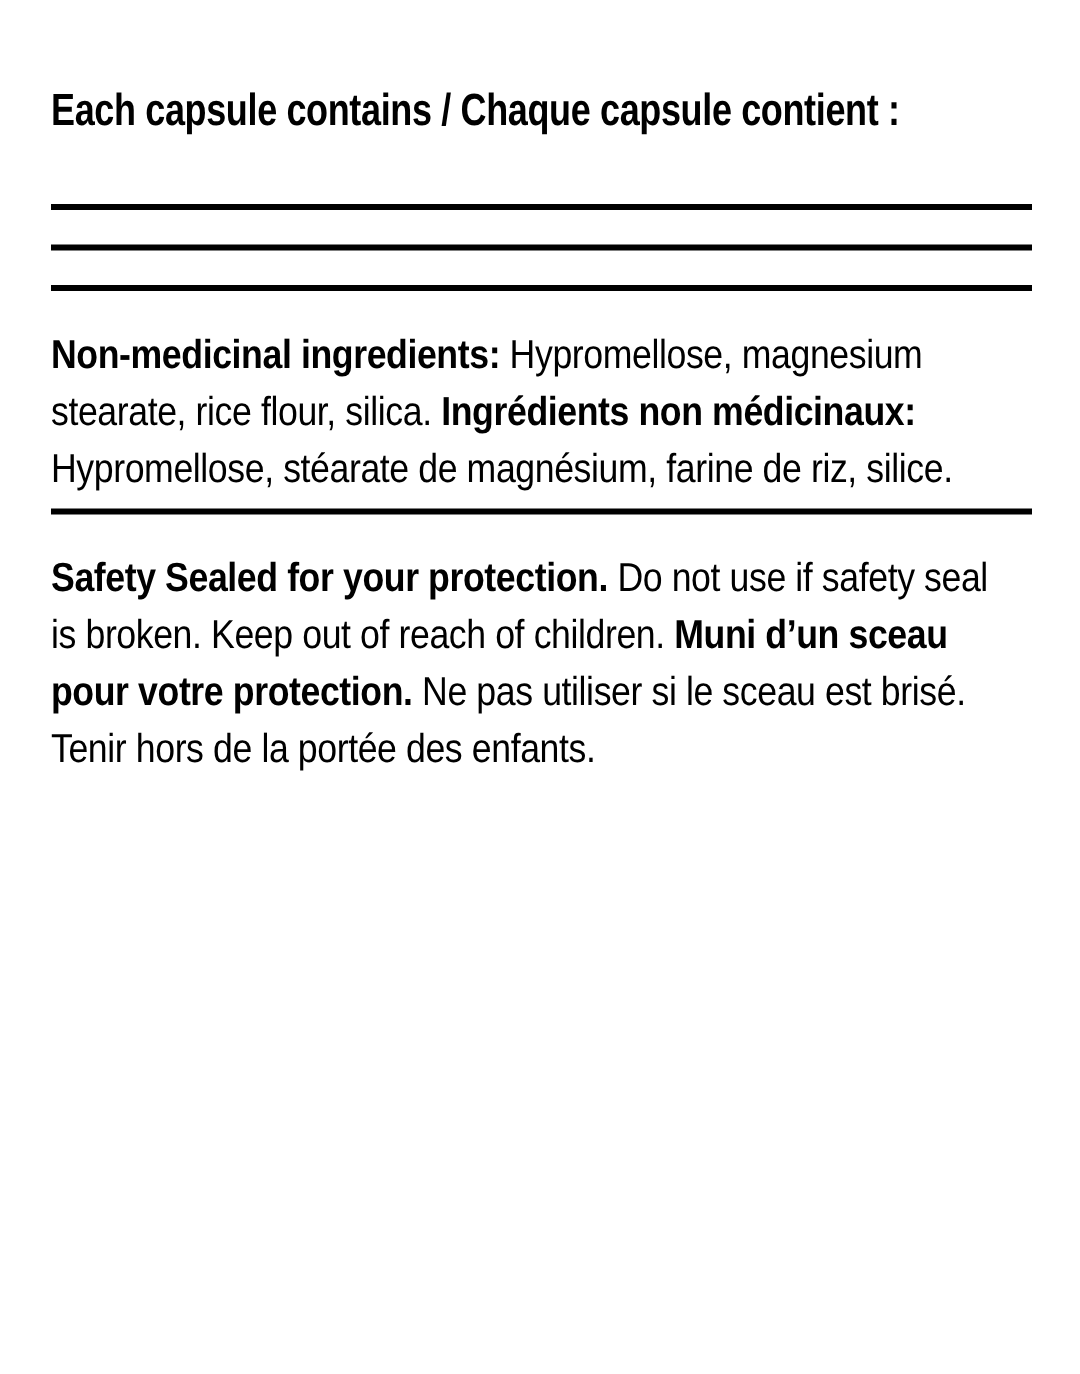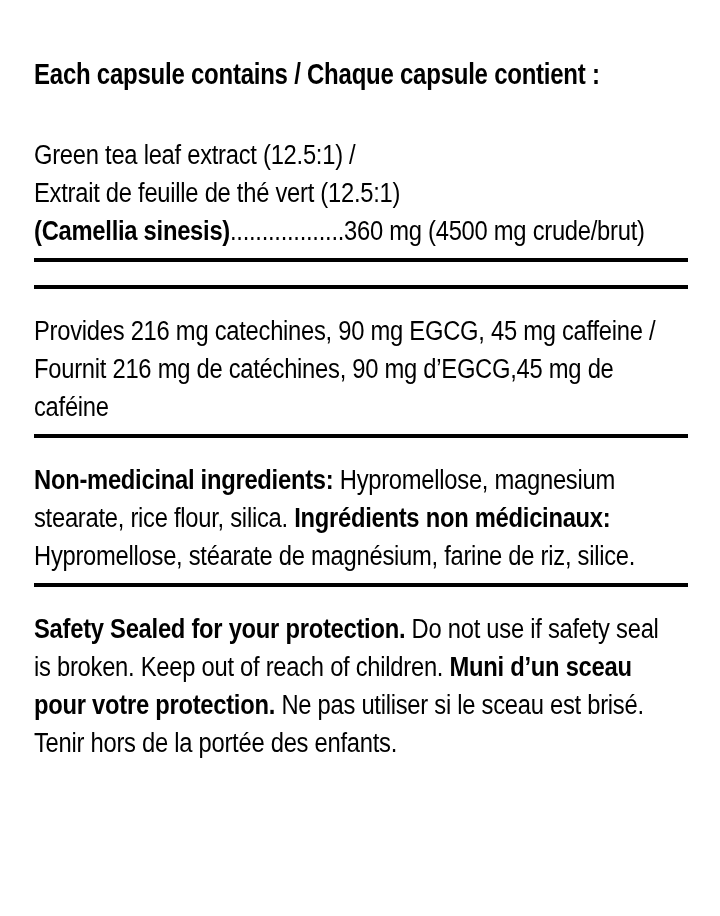--- a/index.html
+++ b/index.html
@@ -46,36 +46,26 @@
     margin-bottom: 23px;
   }
 </style>
 </head>
 <body>
 
 <div class="page">
 
   <div class="label-header">Each capsule contains / Chaque capsule contient :</div>
 
-  <div class="section">
-      <div class="line"><span>Green tea leaf extract (12.5:1) /</span></div>
-      <div class="line"><span>Extrait de feuille de thé vert (12.5:1)</span></div>
-      <div class="line"><span class="b">(Camellia sinesis)</span><span>..................360 mg (4500 mg crude/brut)</span></div>
-    </div>
 
   <div class="rule"></div>
 
 
   <div class="rule"></div>
 
-  <div class="section">
-      <div class="line"><span>Provides 216 mg catechines, 90 mg EGCG, 45 mg caffeine /</span></div>
-      <div class="line"><span>Fournit 216 mg de catéchines, 90 mg d’EGCG,45 mg de</span></div>
-      <div class="line"><span>caféine</span></div>
-    </div>
 
   <div class="rule"></div>
 
   <div class="section">
       <div class="line"><span class="b">Non-medicinal ingredients:</span><span> Hypromellose, magnesium</span></div>
       <div class="line"><span>stearate, rice flour, silica. </span><span class="b">Ingrédients non médicinaux:</span></div>
       <div class="line"><span>Hypromellose, stéarate de magnésium, farine de riz, silice.</span></div>
     </div>
 
   <div class="rule"></div>

